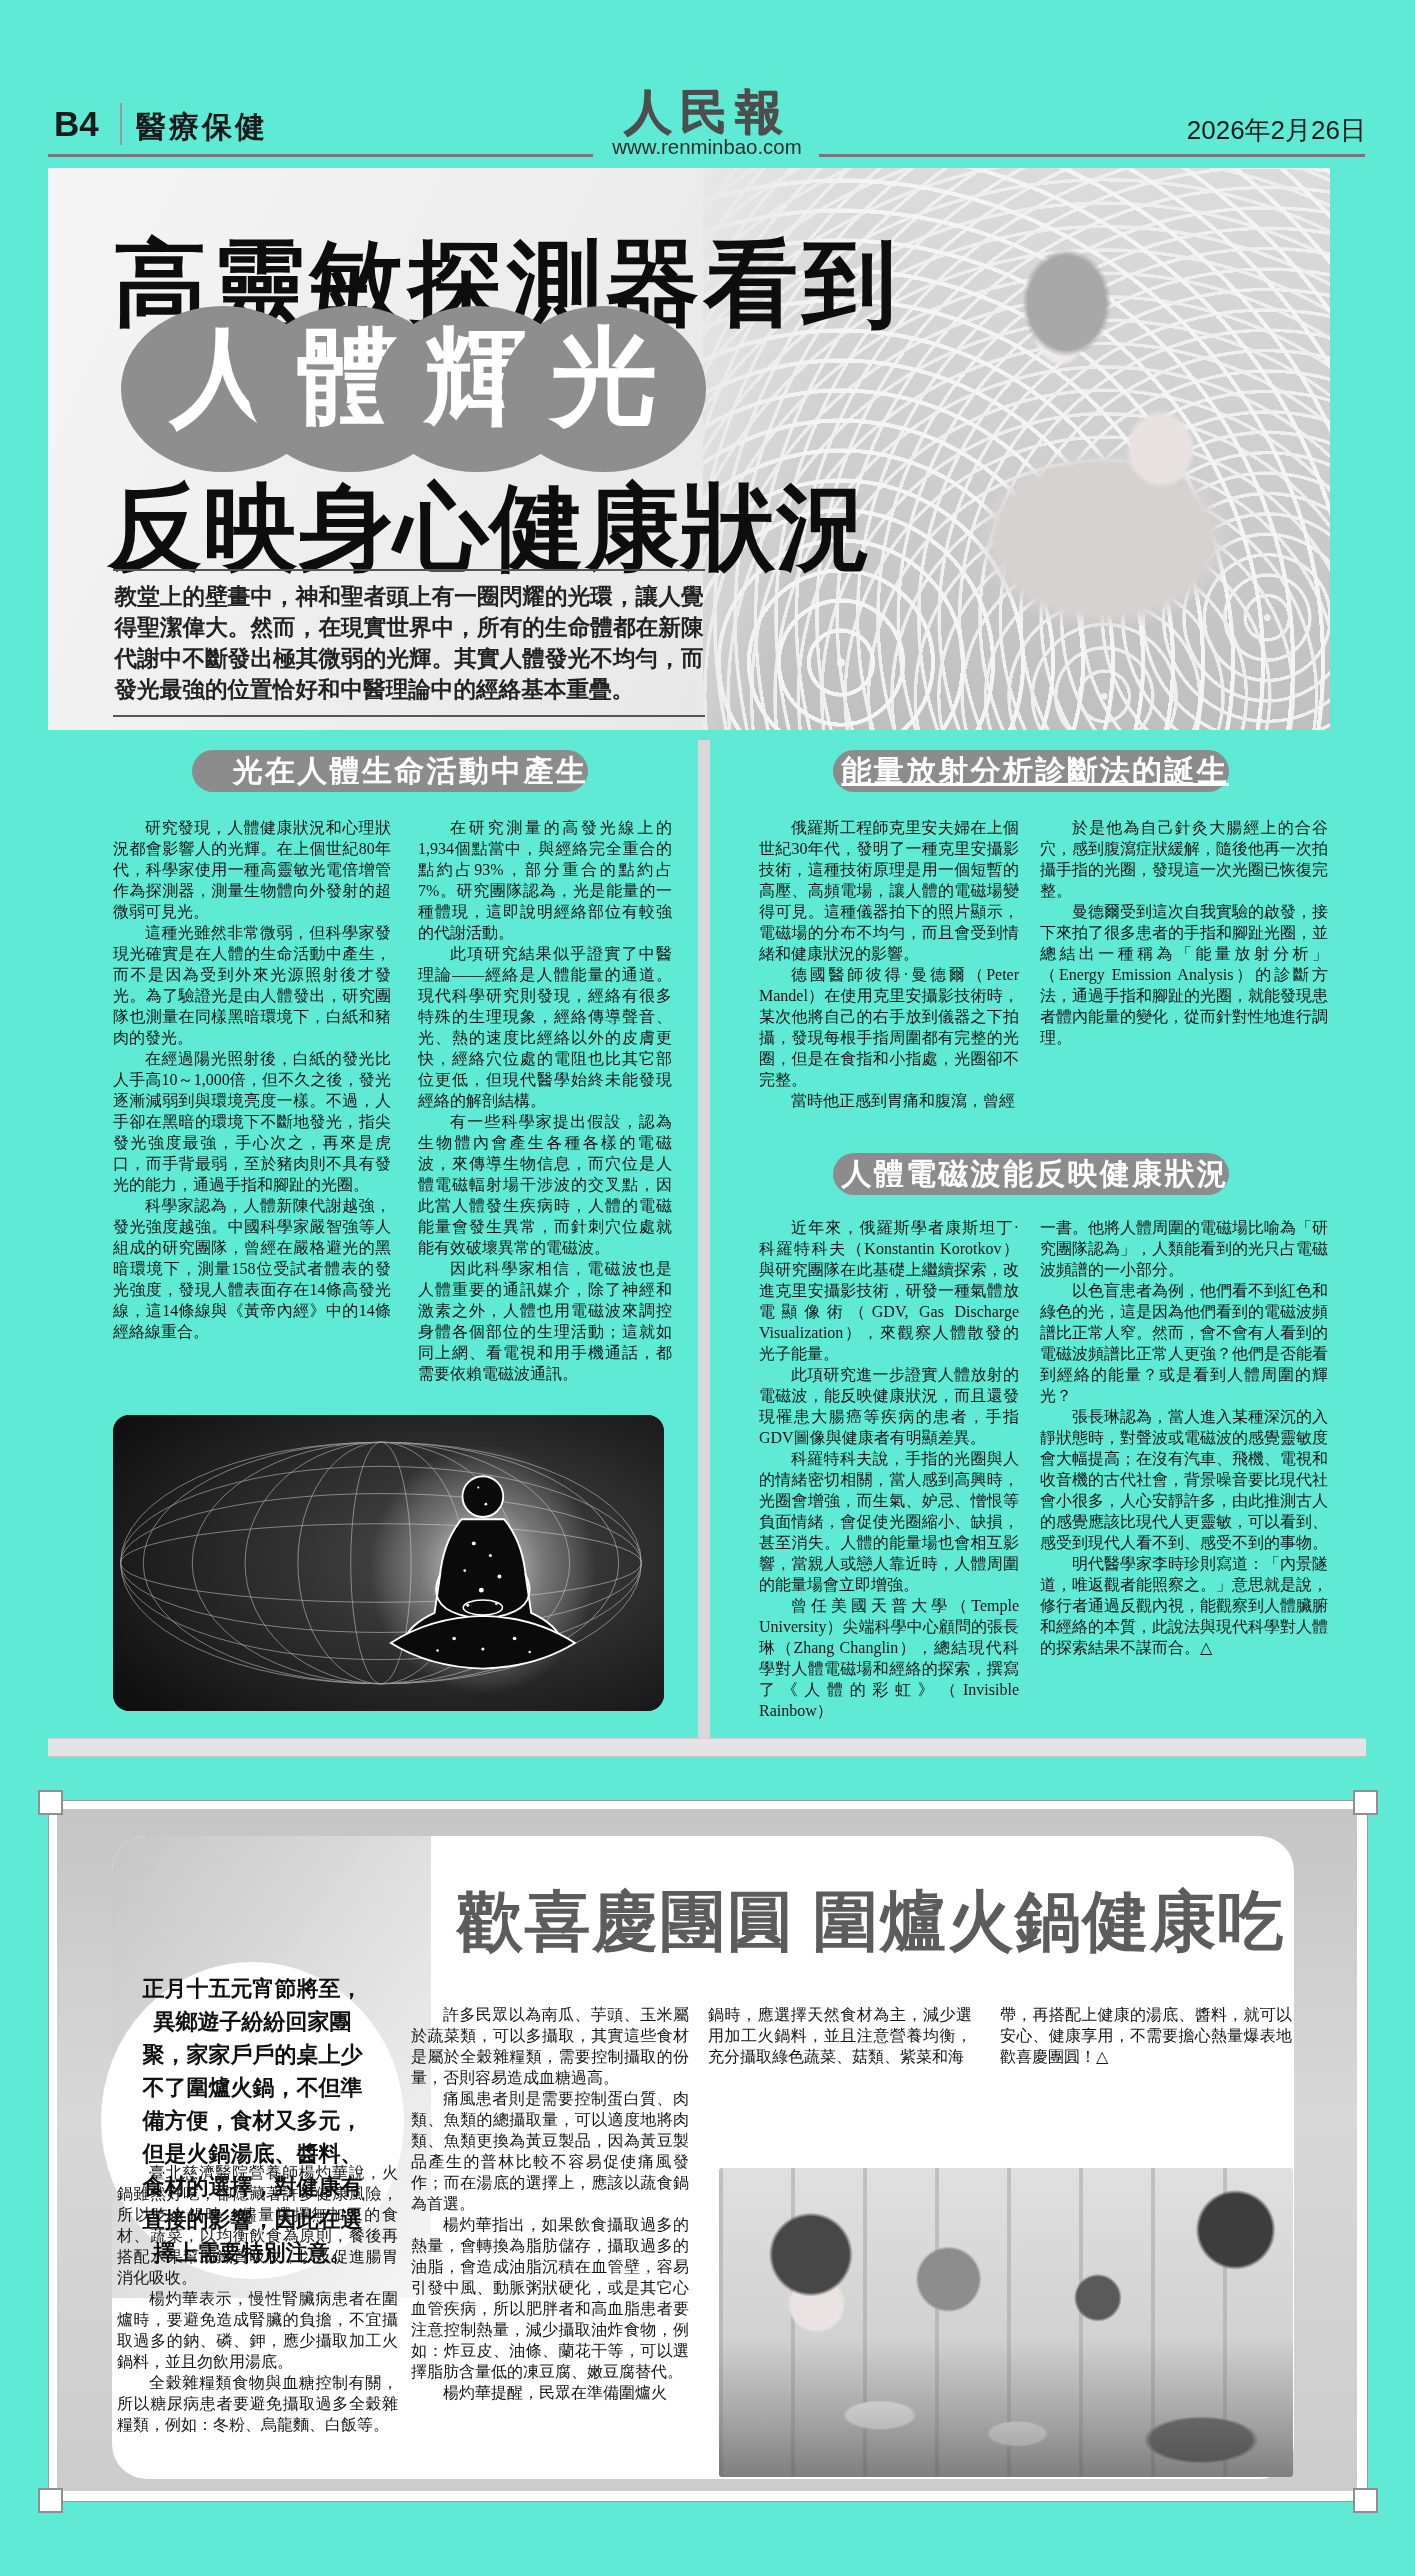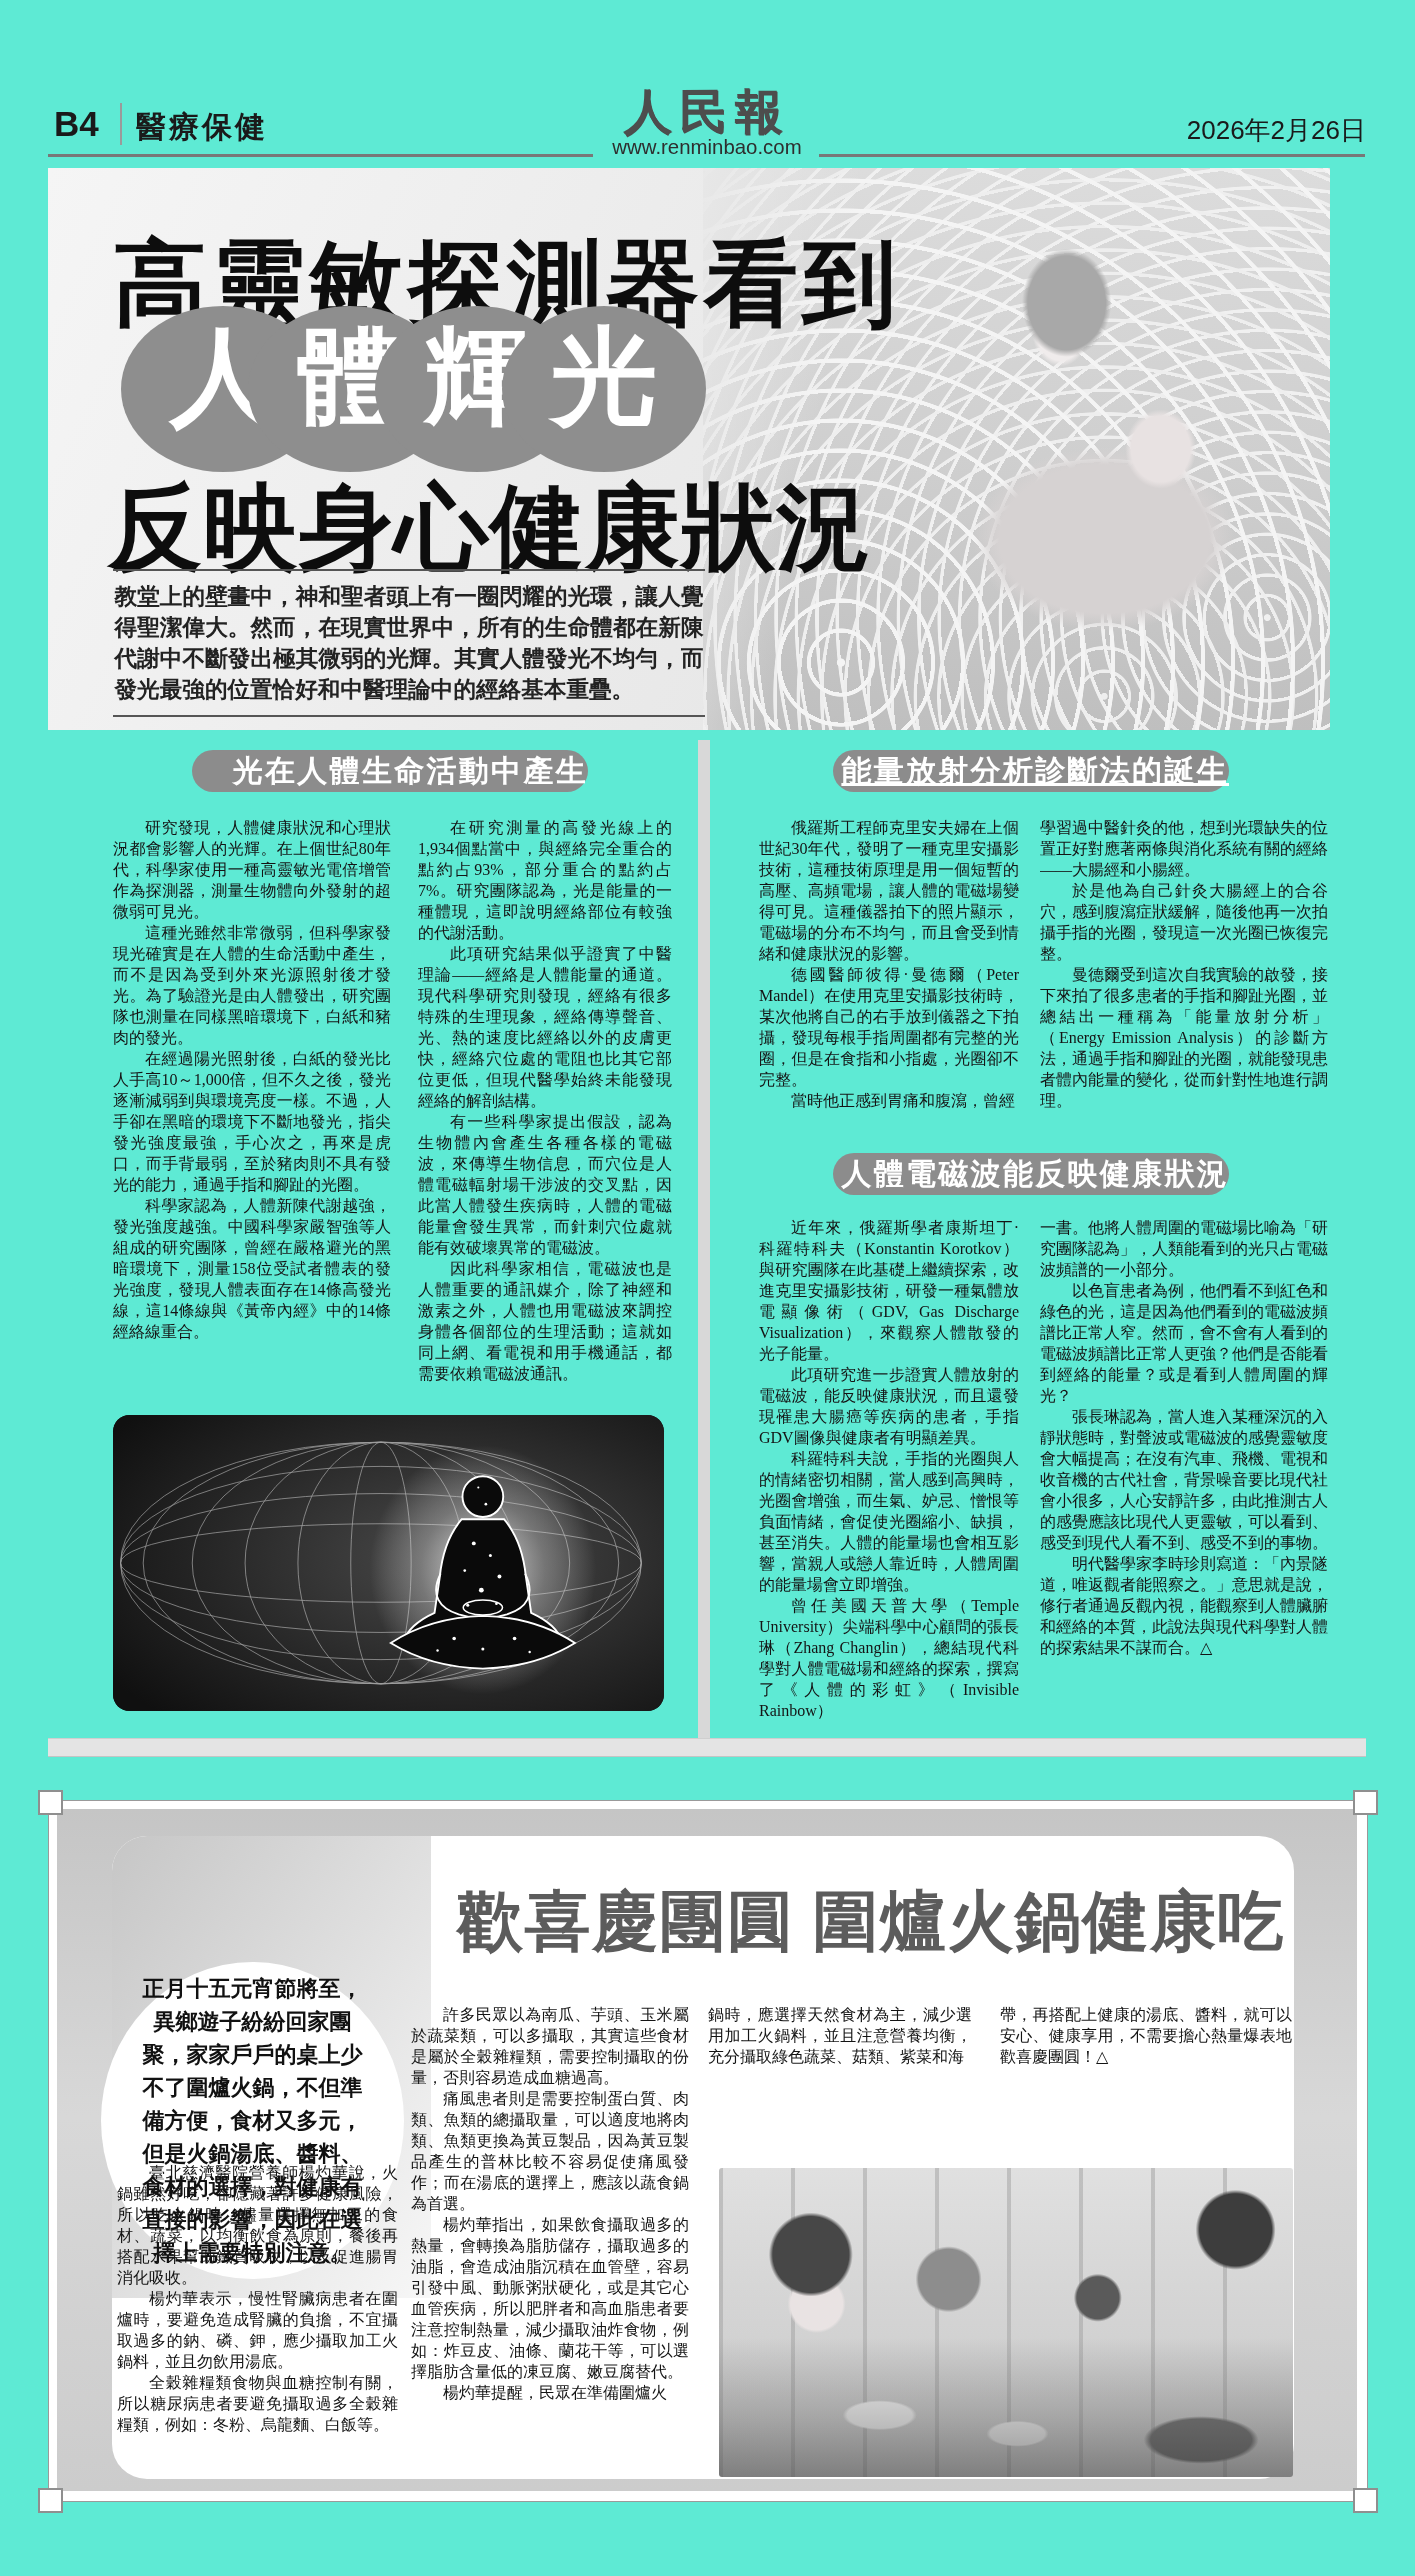--- a/index.html
+++ b/index.html
@@ -141,21 +141,20 @@
       <p>此項研究結果似乎證實了中醫理論——經絡是人體能量的通道。現代科學研究則發現，經絡有很多特殊的生理現象，經絡傳導聲音、光、熱的速度比經絡以外的皮膚更快，經絡穴位處的電阻也比其它部位更低，但現代醫學始終未能發現經絡的解剖結構。</p>
       <p>有一些科學家提出假設，認為生物體內會產生各種各樣的電磁波，來傳導生物信息，而穴位是人體電磁輻射場干涉波的交叉點，因此當人體發生疾病時，人體的電磁能量會發生異常，而針刺穴位處就能有效破壞異常的電磁波。</p>
       <p>因此科學家相信，電磁波也是人體重要的通訊媒介，除了神經和激素之外，人體也用電磁波來調控身體各個部位的生理活動；這就如同上網、看電視和用手機通話，都需要依賴電磁波通訊。</p>
     </div>
   <div class="abs bodycol c-c">
       <p>俄羅斯工程師克里安夫婦在上個世紀30年代，發明了一種克里安攝影技術，這種技術原理是用一個短暫的高壓、高頻電場，讓人體的電磁場變得可見。這種儀器拍下的照片顯示，電磁場的分布不均勻，而且會受到情緒和健康狀況的影響。</p>
       <p>德國醫師彼得·曼德爾（Peter Mandel）在使用克里安攝影技術時，某次他將自己的右手放到儀器之下拍攝，發現每根手指周圍都有完整的光圈，但是在食指和小指處，光圈卻不完整。</p>
       <p>當時他正感到胃痛和腹瀉，曾經</p>
     </div>
   <div class="abs bodycol c-d">
-      <p class="cont">學習過中醫針灸的他，想到光環缺失的位置正好對應著兩條與消化系統有關的經絡——大腸經和小腸經。</p>
       <p>於是他為自己針灸大腸經上的合谷穴，感到腹瀉症狀緩解，隨後他再一次拍攝手指的光圈，發現這一次光圈已恢復完整。</p>
       <p>曼德爾受到這次自我實驗的啟發，接下來拍了很多患者的手指和腳趾光圈，並總結出一種稱為「能量放射分析」（Energy Emission Analysis）的診斷方法，通過手指和腳趾的光圈，就能發現患者體內能量的變化，從而針對性地進行調理。</p>
     </div>
   <div class="abs bodycol c-e">
       <p>近年來，俄羅斯學者康斯坦丁·科羅特科夫（Konstantin Korotkov）與研究團隊在此基礎上繼續探索，改進克里安攝影技術，研發一種氣體放電顯像術（GDV, Gas Discharge Visualization），來觀察人體散發的光子能量。</p>
       <p>此項研究進一步證實人體放射的電磁波，能反映健康狀況，而且還發現罹患大腸癌等疾病的患者，手指GDV圖像與健康者有明顯差異。</p>
       <p>科羅特科夫說，手指的光圈與人的情緒密切相關，當人感到高興時，光圈會增強，而生氣、妒忌、憎恨等負面情緒，會促使光圈縮小、缺損，甚至消失。人體的能量場也會相互影響，當親人或戀人靠近時，人體周圍的能量場會立即增強。</p>
       <p>曾任美國天普大學（Temple University）尖端科學中心顧問的張長琳（Zhang Changlin），總結現代科學對人體電磁場和經絡的探索，撰寫了《人體的彩虹》（Invisible Rainbow）</p>
     </div>
   <div class="abs bodycol c-f">

